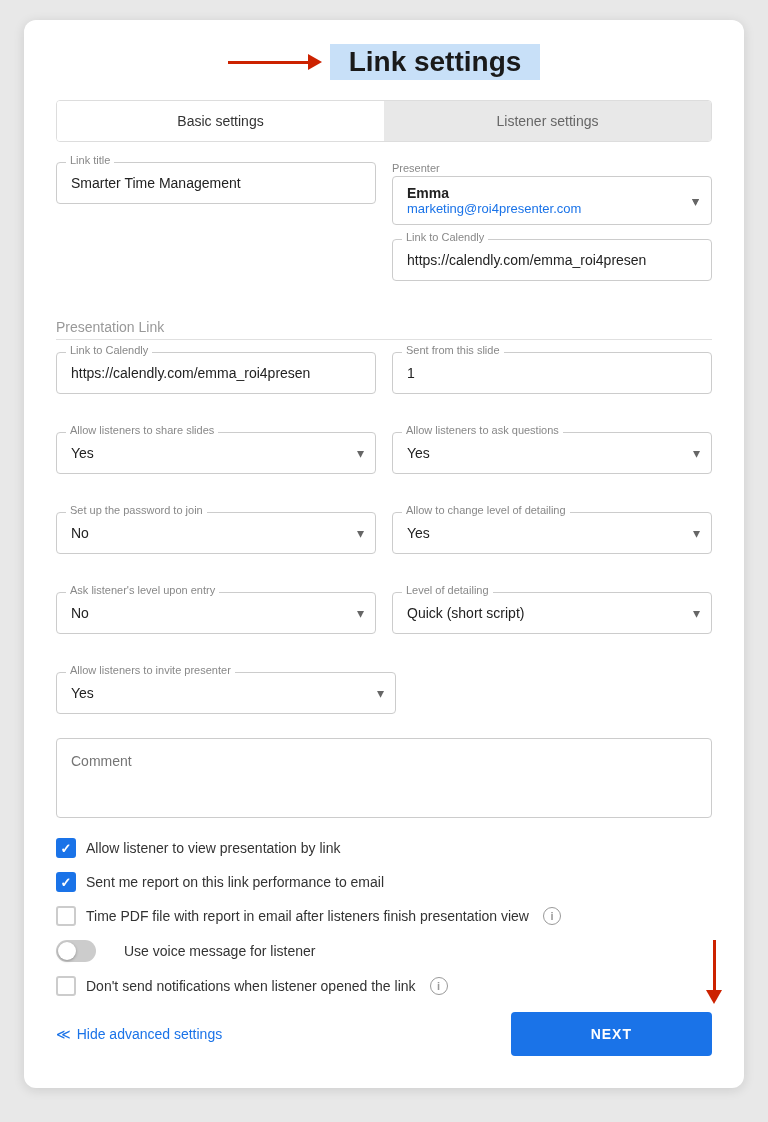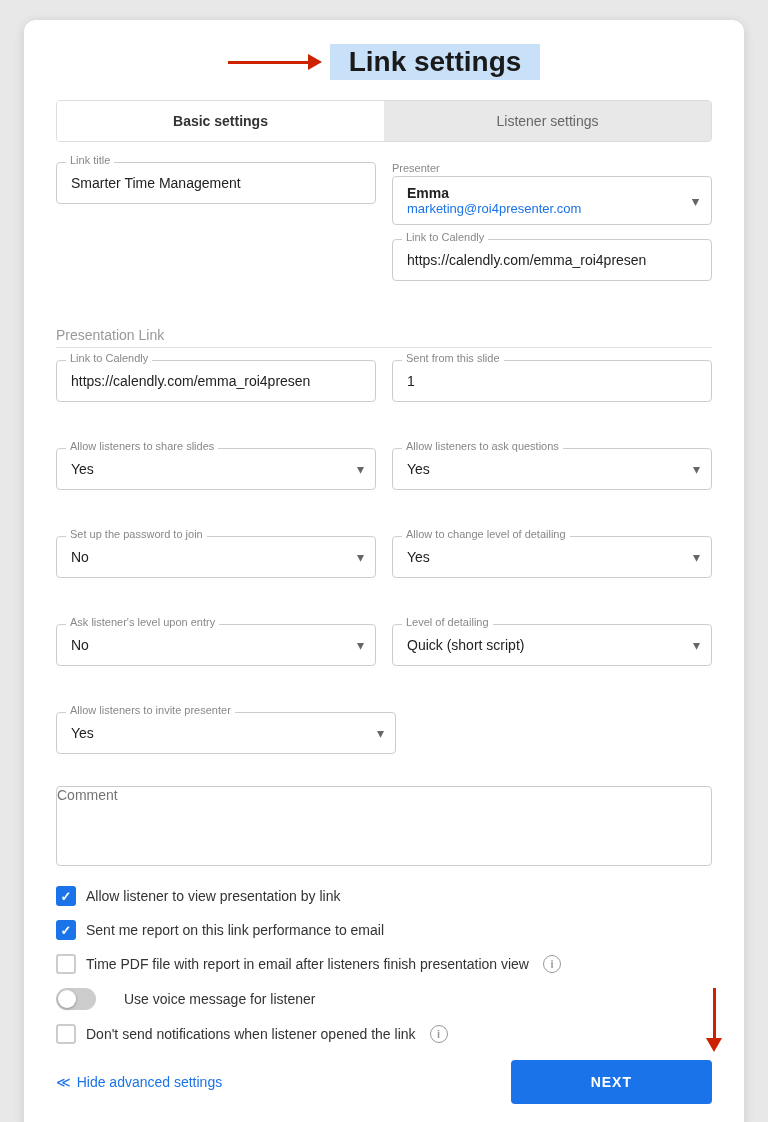--- a/index.html
+++ b/index.html
@@ -67,33 +67,33 @@
       text-align: center;
       padding: 12px 0;
       font-size: 14px;
       cursor: pointer;
       background: #fff;
       color: #333;
       border: none;
     }
     .tab.active {
       background: #fff;
-      font-weight: 700;
+      font-weight: 400;
     }
     .tab.inactive {
       background: #e8e8e8;
       color: #666;
     }
     
     .form-section {
       margin-bottom: 12px;
     }
     .field {
       position: relative;
-      margin-bottom: 32px;
+      margin-bottom: 24px;
     }
     .field-label {
       position: absolute;
       top: -8px;
       left: 10px;
       font-size: 11px;
       color: #888;
       background: #fff;
       padding: 0 4px;
       z-index: 1;
@@ -156,20 +156,21 @@
       color: #999;
       margin-bottom: 12px;
       border-bottom: 1px solid #e0e0e0;
       padding-bottom: 4px;
     }
     
     .comment-area {
       width: 100%;
       border: 1px solid #ccc;
       border-radius: 4px;
+      padding: 14px;
       font-size: 14px;
       color: #0c4a6e;
       min-height: 80px;
       resize: none;
       outline: none;
       font-family: inherit;
     }
     
     .checkbox-row {
       display: flex;

